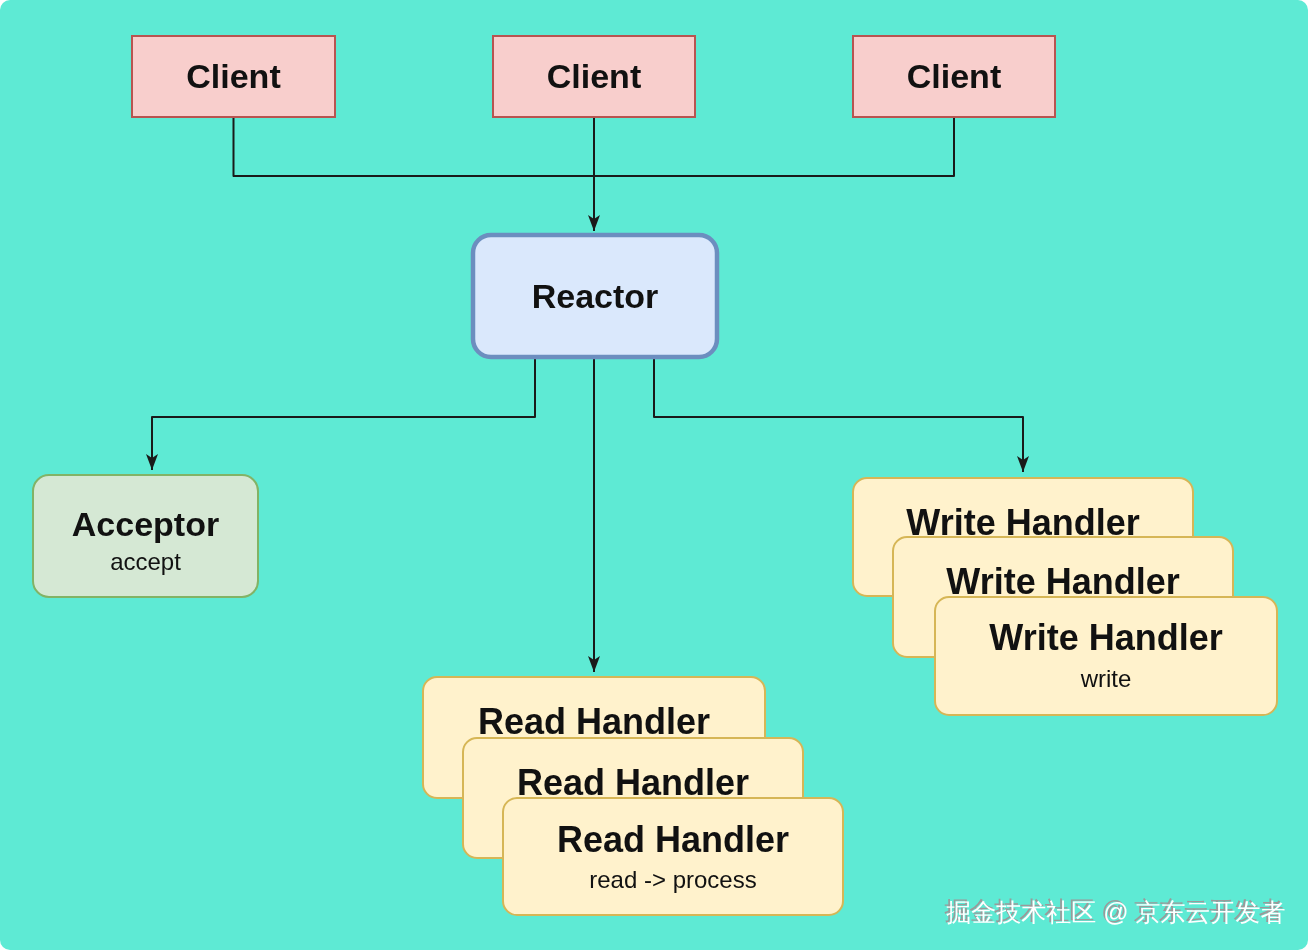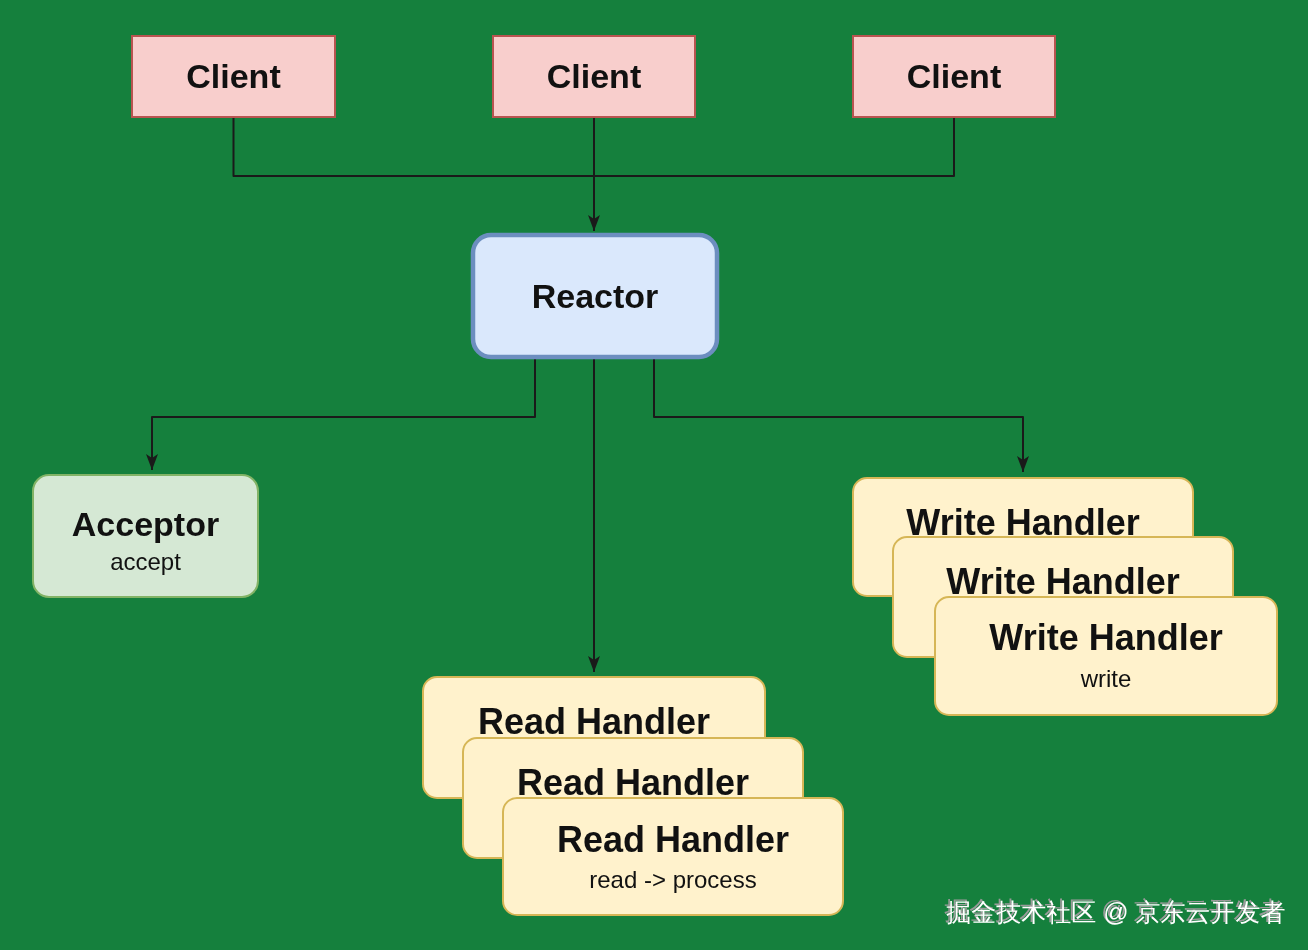--- a/index.html
+++ b/index.html
@@ -1,22 +1,23 @@
 <!DOCTYPE html>
 <html><head>
 <meta charset="utf-8">
 <style>
   html, body { margin: 0; padding: 0; background: #ffffff; }
   #stage {
     position: relative;
     width: 1308px;
     height: 950px;
-    background: #15803d;
+    background: #5eead4;
     overflow: hidden;
     font-family: "Liberation Sans", sans-serif;
+    border-radius: 10px;
   }
   svg { display: block; }
   .edge {
     fill: none;
     stroke-width: 2;
     stroke-linejoin: round;
   }
   .node-box { stroke-width: 2; }
   .reactor-box { stroke-width: 4.5; }
   .title {

